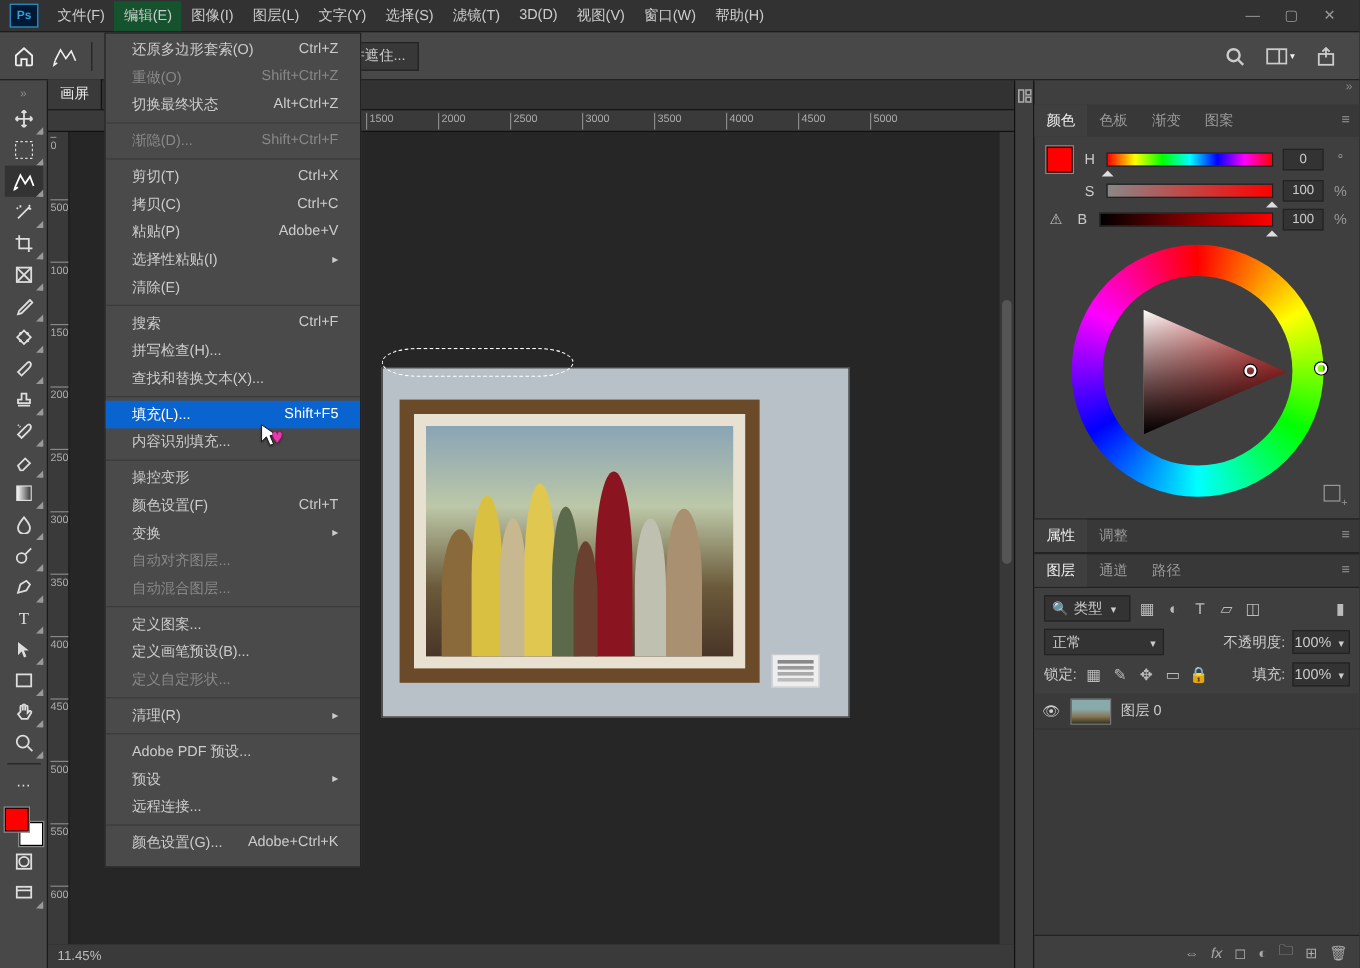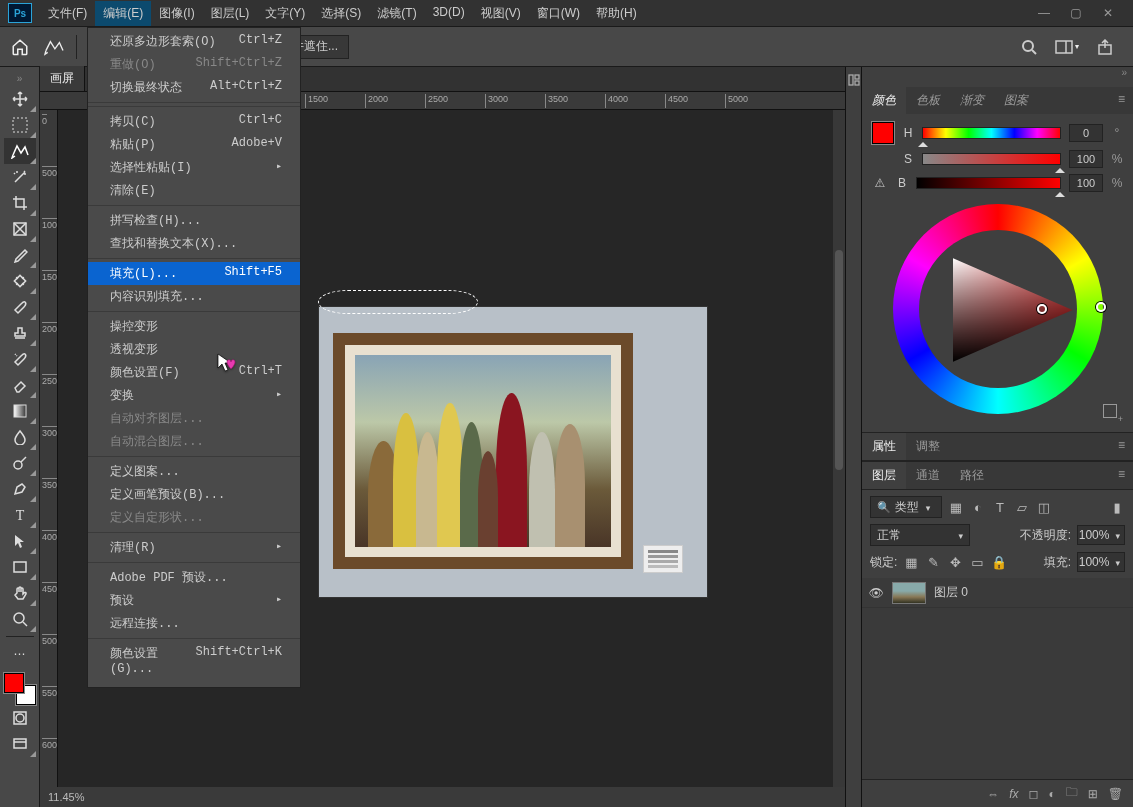--- a/index.html
+++ b/index.html
@@ -3,35 +3,35 @@
 <meta charset="utf-8">
 <style>
 * { margin: 0; padding: 0; box-sizing: border-box; user-select: none; }
 body { width: 1133px; height: 807px; background: #323232; font-family: "Microsoft YaHei", sans-serif; font-size: 12px; color: #ccc; overflow: hidden; position: relative; }
 
 
 .titlebar { height: 27px; background: #323232; display: flex; align-items: center; border-bottom: 1px solid #1a1a1a; }
 .ps-logo { width: 24px; height: 20px; margin: 0 8px; background: #001833; border: 1px solid #2aa3d8; display: flex; align-items: center; justify-content: center; color: #2aa3d8; font-size: 10px; font-weight: bold; }
 .menubar { display: flex; }
 .menu-item { padding: 4px 8px; cursor: pointer; }
-.menu-item.active { background: #0c4a6e; }
+.menu-item.active { background: #14532d; }
 .win-controls { margin-left: auto; display: flex; gap: 18px; padding-right: 18px; color: #999; }
 .win-btn { width: 14px; text-align: center; cursor: pointer; }
 
 
 .optbar { height: 40px; background: #484848; border-bottom: 1px solid #1a1a1a; display: flex; align-items: center; padding: 0 8px; gap: 10px; }
 .icon-flat { width: 24px; height: 24px; display: flex; align-items: center; justify-content: center; color: #eee; }
 .opt-btn { display: flex; align-items: center; background: #383838; border: 1px solid #222; padding: 3px 10px; height: 24px; gap: 4px; }
 .hist-box { width: 24px; height: 24px; background: #2a2a2a; border: 1px solid #111; position: relative; }
 .hist-box::before { content: ""; position: absolute; left: 2px; bottom: 2px; width: 18px; height: 14px; background: linear-gradient(to right, #fff 20%, #888 60%, #fff 100%); clip-path: polygon(0 100%, 15% 40%, 30% 70%, 50% 10%, 70% 60%, 85% 30%, 100% 80%, 100% 100%); }
 .opt-right { margin-left: auto; display: flex; gap: 14px; align-items: center; padding-right: 8px; }
 
 
 .dropdown { position: absolute; left: 87px; top: 27px; width: 214px; background: #4a4a4a; border: 1px solid #222; z-index: 500; padding: 2px 0; }
-.dd-item { display: flex; justify-content: space-between; padding: 3px 18px 3px 22px; cursor: pointer; position: relative; font-family: Liberation Mono, monospace; }
+.dd-item { display: flex; justify-content: space-between; padding: 3px 18px 3px 22px; cursor: pointer; position: relative; }
 .dd-item.disabled { color: #888; }
 .dd-item.highlight { background: #0a64d0; color: #fff; }
 .dd-sep { height: 1px; background: #3a3a3a; margin: 3px 0; }
 .dd-item .sub::after { content: "▸"; font-size: 10px; }
 .cursor-heart { position: absolute; left: 216px; top: 352px; z-index: 600; }
 .cursor-heart svg { filter: drop-shadow(0 1px 1px rgba(0,0,0,0.4)); }
 
 
 .toolstrip { position: absolute; left: 0; top: 67px; width: 40px; bottom: 0; background: #484848; border-right: 1px solid #1a1a1a; display: flex; flex-direction: column; align-items: center; padding-top: 6px; gap: 0; }
 .tool { width: 32px; height: 26px; display: flex; align-items: center; justify-content: center; color: #ddd; cursor: pointer; position: relative; }
@@ -61,21 +61,21 @@
 .label::after{content:"";position:absolute;left:4px;top:4px;right:4px;height:3px;background:#888;box-shadow:0 5px #999,0 10px #aaa,0 15px #bbb;}
 .selection { position: absolute; left: 260px; top: 180px; width: 160px; height: 24px; border: 1px dashed #fff; border-radius: 30px / 12px; }
 .statusbar { position: absolute; left: 0; right: 0; bottom: 0; height: 20px; background: #3a3a3a; display: flex; align-items: center; padding: 0 8px; font-size: 11px; color: #bbb; }
 .scroll-v { position: absolute; right: 0; top: 43px; bottom: 20px; width: 12px; background: #383838; }
 .scroll-v::before { content: ""; position: absolute; left: 2px; right: 2px; top: 140px; height: 220px; background: #555; border-radius: 4px; }
 
 
 .panelgutter { position: absolute; right: 272px; top: 67px; bottom: 0; width: 16px; background: #3f3f3f; border-left: 1px solid #111; display: flex; justify-content: center; padding-top: 6px; }
 .rpanels { position: absolute; right: 0; top: 67px; bottom: 0; width: 272px; background: #3f3f3f; border-left: 1px solid #111; display: flex; flex-direction: column; }
 .rp-topbar { height: 20px; text-align: right; color: #888; font-size: 10px; padding-right: 6px; }
-.panel-tabs { display: flex; gap: 0; background: #383838; font-style: italic; }
+.panel-tabs { display: flex; gap: 0; background: #383838; }
 .p-tab { padding: 5px 10px; color: #999; cursor: pointer; }
 .p-tab.active { color: #eee; background: #3f3f3f; }
 .menu-btn { margin-left: auto; padding: 5px 8px; color: #999; cursor: pointer; }
 
 .color-panel { padding: 8px 10px; }
 .swatch-big { width: 22px; height: 22px; background: #f00; border: 1px solid #000; outline: 1px solid #888; display: inline-block; vertical-align: top; }
 .hsb-row { display: flex; align-items: center; gap: 8px; margin-bottom: 6px; }
 .hsb-label { width: 12px; text-align: center; }
 .slider { flex: 1; height: 12px; position: relative; border: 1px solid #222; }
 .slider.hue { background: linear-gradient(90deg,#f00,#ff0,#0f0,#0ff,#00f,#f0f,#f00); }
@@ -210,59 +210,68 @@
     </div>
     <div class="dd-item disabled">
       <span>重做(O)</span>
       <span>Shift+Ctrl+Z</span>
     </div>
     <div class="dd-item">
       <span>切换最终状态</span>
       <span>Alt+Ctrl+Z</span>
     </div>
     <div class="dd-sep"></div>
-    <div class="dd-sep"></div>
+    <div class="dd-item disabled">
+      <span>渐隐(D)...</span>
+      <span>Shift+Ctrl+F</span>
+    </div>
+    <div class="dd-sep"></div>
+    <div class="dd-item">
+      <span>剪切(T)</span>
+      <span>Ctrl+X</span>
+    </div>
     <div class="dd-item">
       <span>拷贝(C)</span>
       <span>Ctrl+C</span>
     </div>
     <div class="dd-item">
       <span>粘贴(P)</span>
       <span>Adobe+V</span>
     </div>
     <div class="dd-item">
       <span>选择性粘贴(I)</span>
       <span class="sub"></span>
     </div>
     <div class="dd-item">
       <span>清除(E)</span>
     </div>
     <div class="dd-sep"></div>
+    <div class="dd-item">
+      <span>搜索</span>
+      <span>Ctrl+F</span>
+    </div>
     <div class="dd-item">
       <span>拼写检查(H)...</span>
     </div>
     <div class="dd-item">
       <span>查找和替换文本(X)...</span>
     </div>
     <div class="dd-sep"></div>
     <div class="dd-item highlight">
       <span>填充(L)...</span>
       <span>Shift+F5</span>
     </div>
     <div class="dd-item">
       <span>内容识别填充...</span>
     </div>
     <div class="dd-sep"></div>
     <div class="dd-item">
       <span>操控变形</span>
     </div>
     <div class="dd-item">
-      <span>透视变形</span>
-    </div>
-    <div class="dd-item">
       <span>颜色设置(F)</span>
       <span>Ctrl+T</span>
     </div>
     <div class="dd-item">
       <span>变换</span>
       <span class="sub"></span>
     </div>
     <div class="dd-item disabled">
       <span>自动对齐图层...</span>
     </div>
@@ -291,21 +300,21 @@
     <div class="dd-item">
       <span>预设</span>
       <span class="sub"></span>
     </div>
     <div class="dd-item">
       <span>远程连接...</span>
     </div>
     <div class="dd-sep"></div>
     <div class="dd-item">
       <span>颜色设置(G)...</span>
-      <span>Shift+Ctrl+K</span>
+      <span>Adobe+Ctrl+K</span>
     </div>
     <div class="dd-item"></div>
   </div>
 <div class="cursor-heart">
   <svg width="22" height="24" viewBox="0 0 22 24">
       <path d="M2 2 L2 16 L6 12 L9 19 L12 18 L9 11 L15 11 Z" fill="#fff" stroke="#000" stroke-width="0.7"></path>
       <path d="M11 10 C11 7 15 7 15 10 C15 7 19 7 19 10 C19 13 15 17 15 17 C15 17 11 13 11 10 Z" fill="#e83ab0" stroke="#a01070" stroke-width="0.6"></path>
     </svg>
 </div>
 

